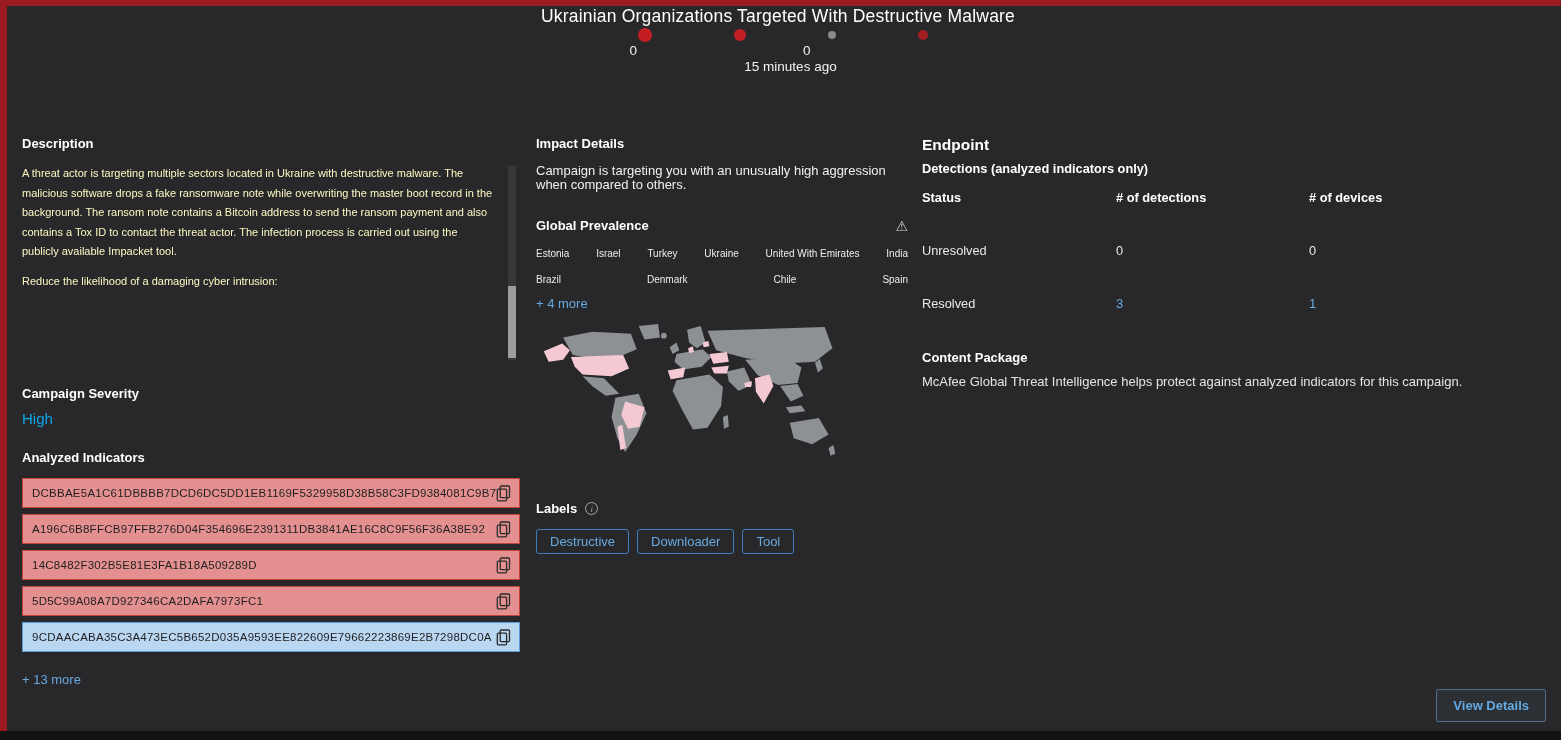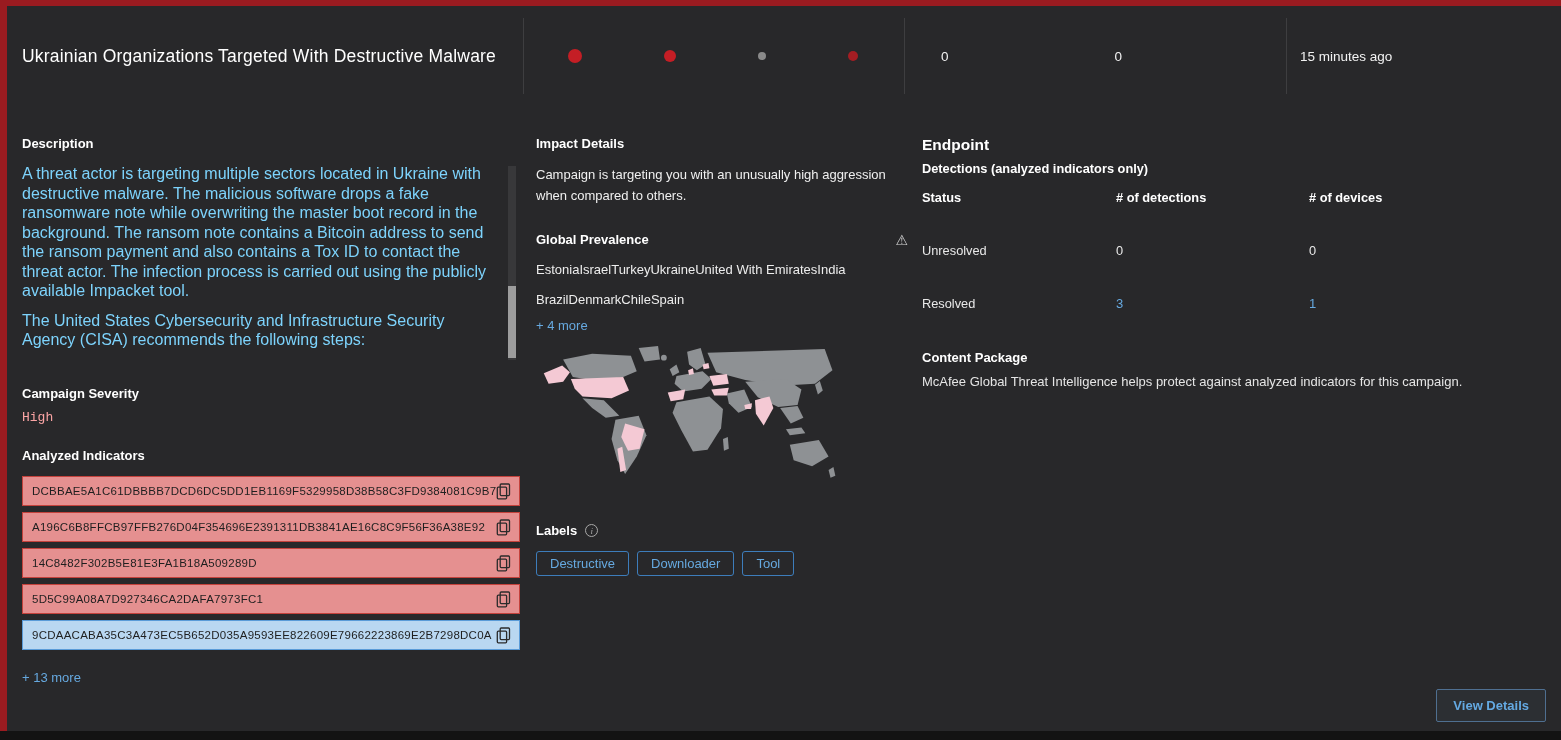--- a/index.html
+++ b/index.html
@@ -13,21 +13,21 @@
   }
   .card {
     position: absolute; left: 0; top: 0;
     width: 1561px; height: 731px;
     background: #28282a;
     border-top: 6px solid #9a1b20;
     border-left: 7px solid #9a1b20;
   }
 
   
-  header { height: 100px; display: flex; align-items: center; }
+  header { height: 100px; display: flex; align-items: center; flex-direction: column; }
   .title-wrap { width: 516px; padding-left: 15px; }
   h1 { font-size: 17.5px; font-weight: 400; color: #ffffff; letter-spacing: 0.2px; }
   .vdiv { width: 1px; height: 76px; background: #3e3e40; flex: 0 0 1px; }
   .dots { width: 380px; display: flex; align-items: center; gap: 82px; padding-left: 44px; }
   .dot { border-radius: 50%; flex: 0 0 auto; }
   .dot:nth-child(1) { width: 14px; height: 14px; }
   .dot:nth-child(2) { width: 12px; height: 12px; }
   .dot:nth-child(3) { width: 8px;  height: 8px;  }
   .dot:nth-child(4) { width: 10px; height: 10px; }
   .stats { width: 381px; display: flex; gap: 166px; padding-left: 36px; font-size: 13.5px; color: #f2f2f2; }
@@ -36,47 +36,47 @@
   
   main { display: flex; padding: 30px 22px 0 15px; align-items: flex-start; }
   h2 { font-size: 13px; font-weight: 700; color: #ffffff; }
   .col1 { width: 498px; flex: 0 0 498px; }
   .col2 { width: 372px; flex: 0 0 372px; margin-left: 16px; }
   .col3 { flex: 1 1 auto; margin-left: 14px; padding-right: 60px; }
 
   
   .desc-scroll {
     margin-top: 13px; height: 198px; overflow: hidden; position: relative;
-    padding-right: 24px; font-size: 16px; line-height: 19.5px; color: #7dd3fc;
+    padding-right: 24px; font-size: 11px; line-height: 19.5px; color: #fef9c3;
   }
   .desc-scroll p { margin-bottom: 10px; }
   .sb-track { position: absolute; top: 2px; right: 4px; width: 8px; height: 194px; background: #38383a; }
   .sb-thumb { position: absolute; bottom: 2px; left: 0; width: 8px; height: 72px; background: #9d9d9d; }
 
   .sev-head { margin-top: 24px; }
-  .sev-val { margin-top: 9px; font-size: 13px; color: #fca5a5; font-family: Liberation Mono, monospace; }
+  .sev-val { margin-top: 9px; font-size: 15px; color: #0ea5e9; }
   .ind-head { margin-top: 23px; }
   .ind-list { margin-top: 13px; }
   .ind-row {
     height: 30px; display: flex; align-items: center; justify-content: space-between;
     padding: 0 8px 0 9px; margin-bottom: 6px; border: 1px solid transparent;
   }
   .ind-red  { background: #e59090; border-color: #c4423c; }
   .ind-blue { background: #b9d7f1; border-color: #5a9bd8; }
   .hash { font-size: 11.5px; color: #1f1f1f; letter-spacing: 0.25px; white-space: nowrap; overflow: hidden; }
   .copy-btn { background: none; border: none; cursor: pointer; display: flex; align-items: center; padding: 0; }
   .link { color: #66a9e0; font-size: 13px; text-decoration: none; cursor: pointer; display: inline-block; }
   .more-link { margin-top: 14px; }
 
   
-  .impact-text { margin-top: 13px; font-size: 13px; line-height: 21px; color: #f0f0f0; }
+  .impact-text { margin-top: 13px; font-size: 13px; line-height: 14px; color: #f0f0f0; }
   .gp-head { margin-top: 26px; display: flex; align-items: center; gap: 9px; justify-content: space-between; }
   .warn-icon { font-family: "DejaVu Sans", sans-serif; color: #d8d8d8; font-size: 14px; line-height: 1; }
   .warn-icon::after { content: "\26A0"; }
-  .country-row { margin-top: 15px; display: flex; gap: 0; flex-wrap: nowrap; font-size: 13px; color: #ededed; }
+  .country-row { margin-top: 15px; display: flex; gap: 0; flex-wrap: nowrap; font-size: 10px; color: #ededed; justify-content: space-between; }
   .country-row + .country-row { }
   .gp-more { margin-top: 11px; }
   .map-wrap { margin-top: 12px; width: 310px; height: 155px; }
   .labels-head { margin-top: 22px; display: flex; align-items: center; gap: 8px; }
   .info-icon {
     width: 13px; height: 13px; border: 1px solid #a8a8a8; border-radius: 50%;
     color: #a8a8a8; font-size: 9px; display: inline-flex; align-items: center; justify-content: center;
     font-family: "Liberation Serif", serif; font-style: italic;
   }
   .info-icon::after { content: "i"; }
@@ -130,21 +130,20 @@
     <div class="vdiv"></div>
     <div class="updated">15 minutes ago</div>
   </header>
 
   <main>
 
     <section class="col1">
       <h2>Description</h2>
       <div class="desc-scroll">
         <p>A threat actor is targeting multiple sectors located in Ukraine with destructive malware. The malicious software drops a fake ransomware note while overwriting the master boot record in the background. The ransom note contains a Bitcoin address to send the ransom payment and also contains a Tox ID to contact the threat actor. The infection process is carried out using the publicly available Impacket tool.</p>
-        <p>The United States Cybersecurity and Infrastructure Security Agency (CISA) recommends the following steps:</p>
         <p>Reduce the likelihood of a damaging cyber intrusion:</p>
 
         <div class="sb-track">
           <div class="sb-thumb"></div>
         </div>
       </div>
 
       <h2 class="sev-head">Campaign Severity</h2>
       <div class="sev-val">High</div>
 

